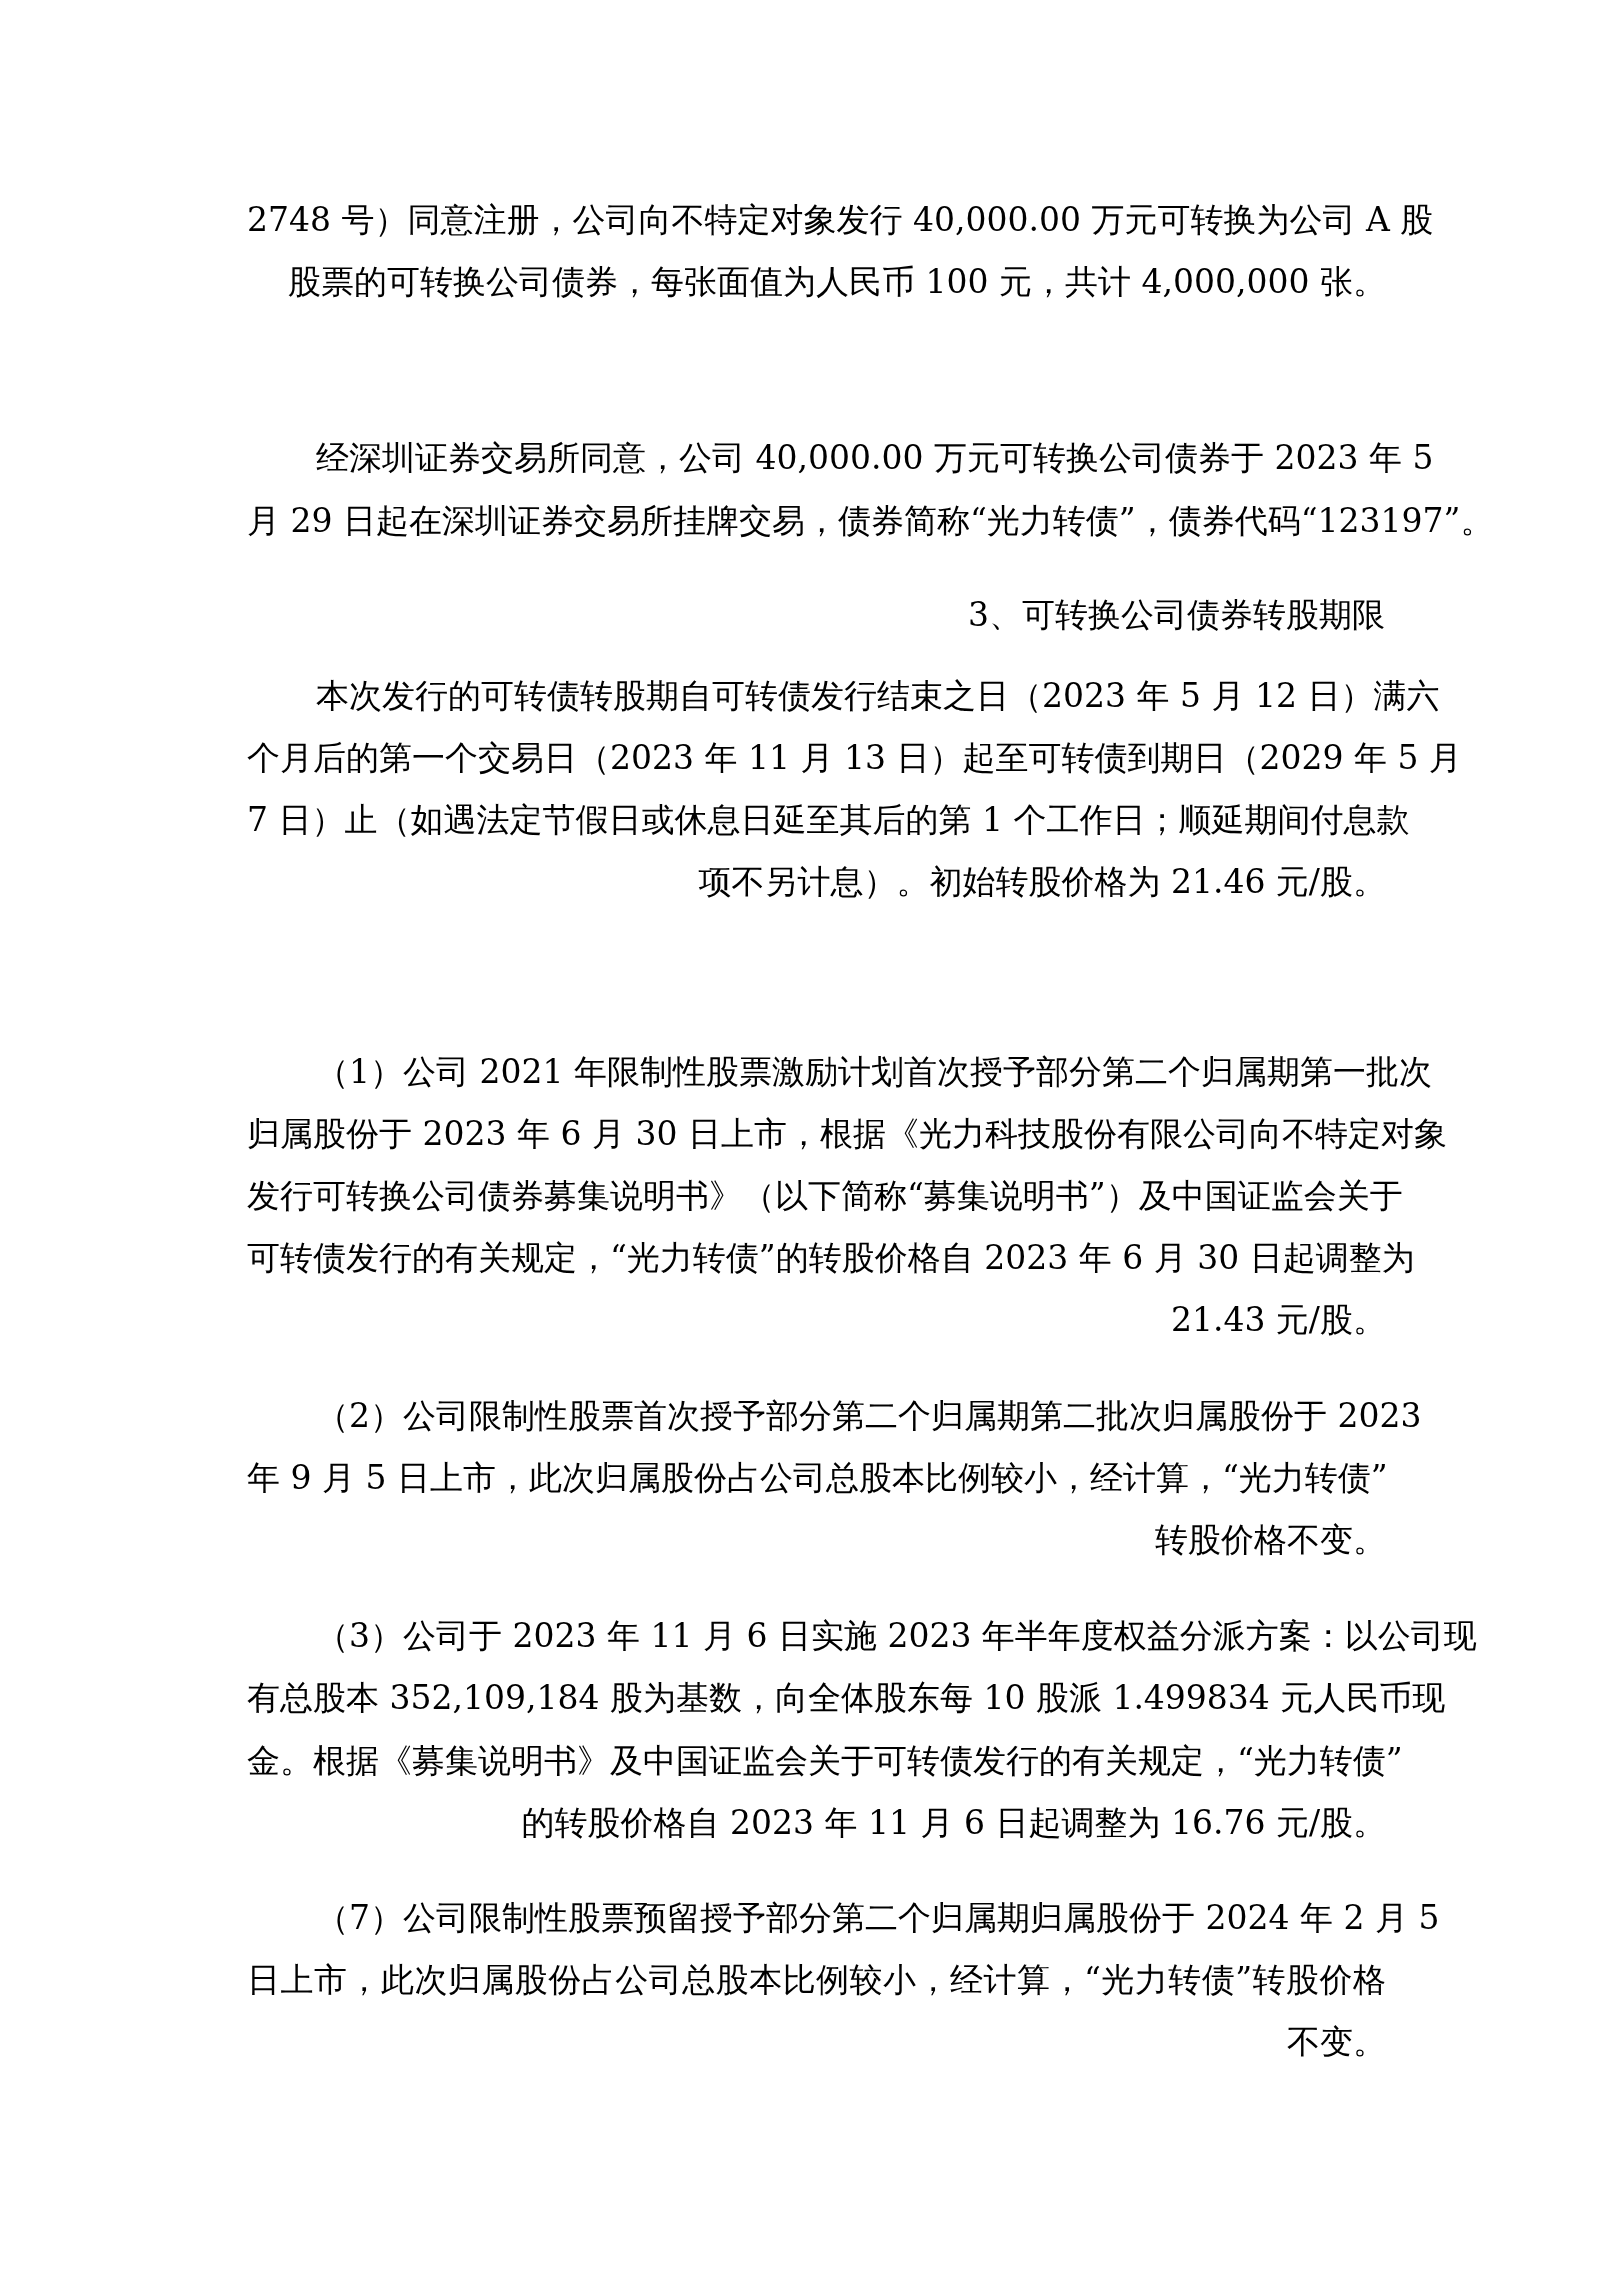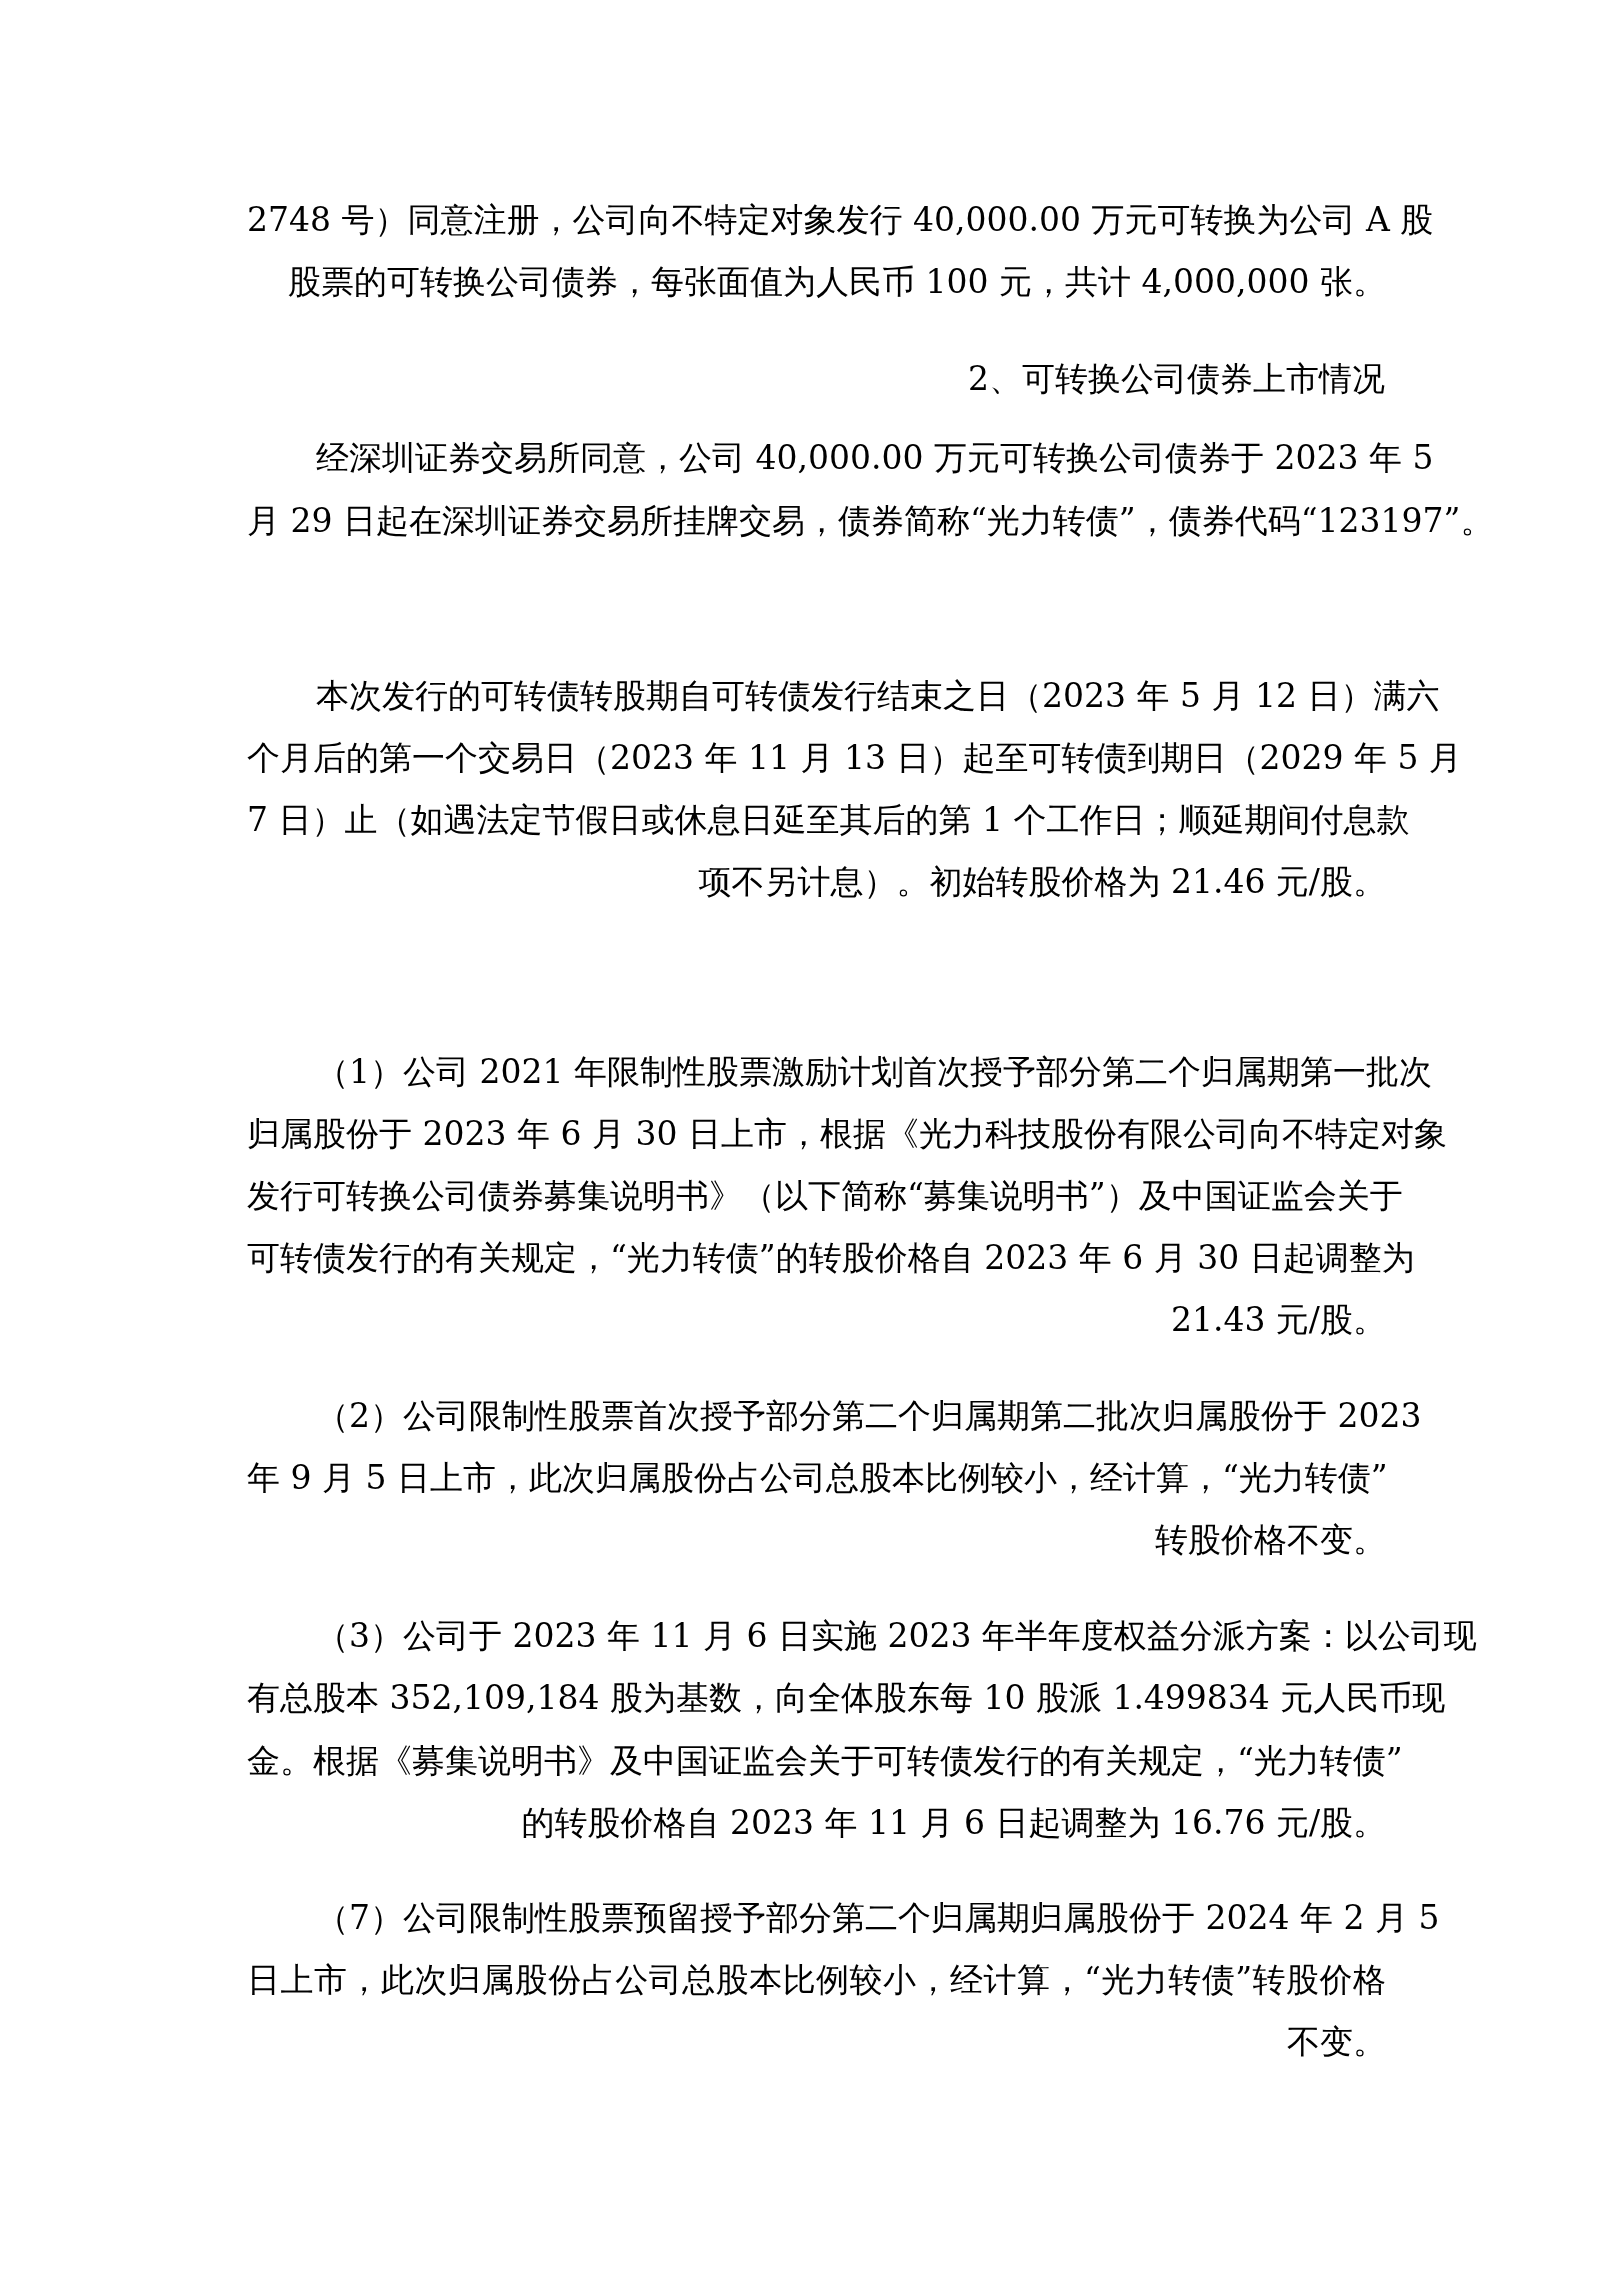--- a/index.html
+++ b/index.html
@@ -14,27 +14,27 @@
 </head>
 <body>
 
 <div class="page">
 
   <div>
     <div class="line justify" style="top:200px">2748 号）同意注册，公司向不特定对象发行 40,000.00 万元可转换为公司 A 股</div>
     <div class="line" style="top:262px">股票的可转换公司债券，每张面值为人民币 100 元，共计 4,000,000 张。</div>
   </div>
 
-  <div class="line indent" style="top:359px">2、可转换公司债券上市情况</div>
 
   <div>
     <div class="line indent justify" style="top:438px">经深圳证券交易所同意，公司 40,000.00 万元可转换公司债券于 2023 年 5</div>
     <div class="line justify" style="top:501px">月 29 日起在深圳证券交易所挂牌交易，债券简称“光力转债”，债券代码“123197”。</div>
   </div>
 
+  <div class="line indent" style="top:595px">3、可转换公司债券转股期限</div>
 
   <div>
     <div class="line indent justify" style="top:676px">本次发行的可转债转股期自可转债发行结束之日（2023 年 5 月 12 日）满六</div>
     <div class="line justify" style="top:738px">个月后的第一个交易日（2023 年 11 月 13 日）起至可转债到期日（2029 年 5 月</div>
     <div class="line justify" style="top:800px">7 日）止（如遇法定节假日或休息日延至其后的第 1 个工作日；顺延期间付息款</div>
     <div class="line" style="top:862px">项不另计息）。初始转股价格为 21.46 元/股。</div>
   </div>
 
 
   <div>

